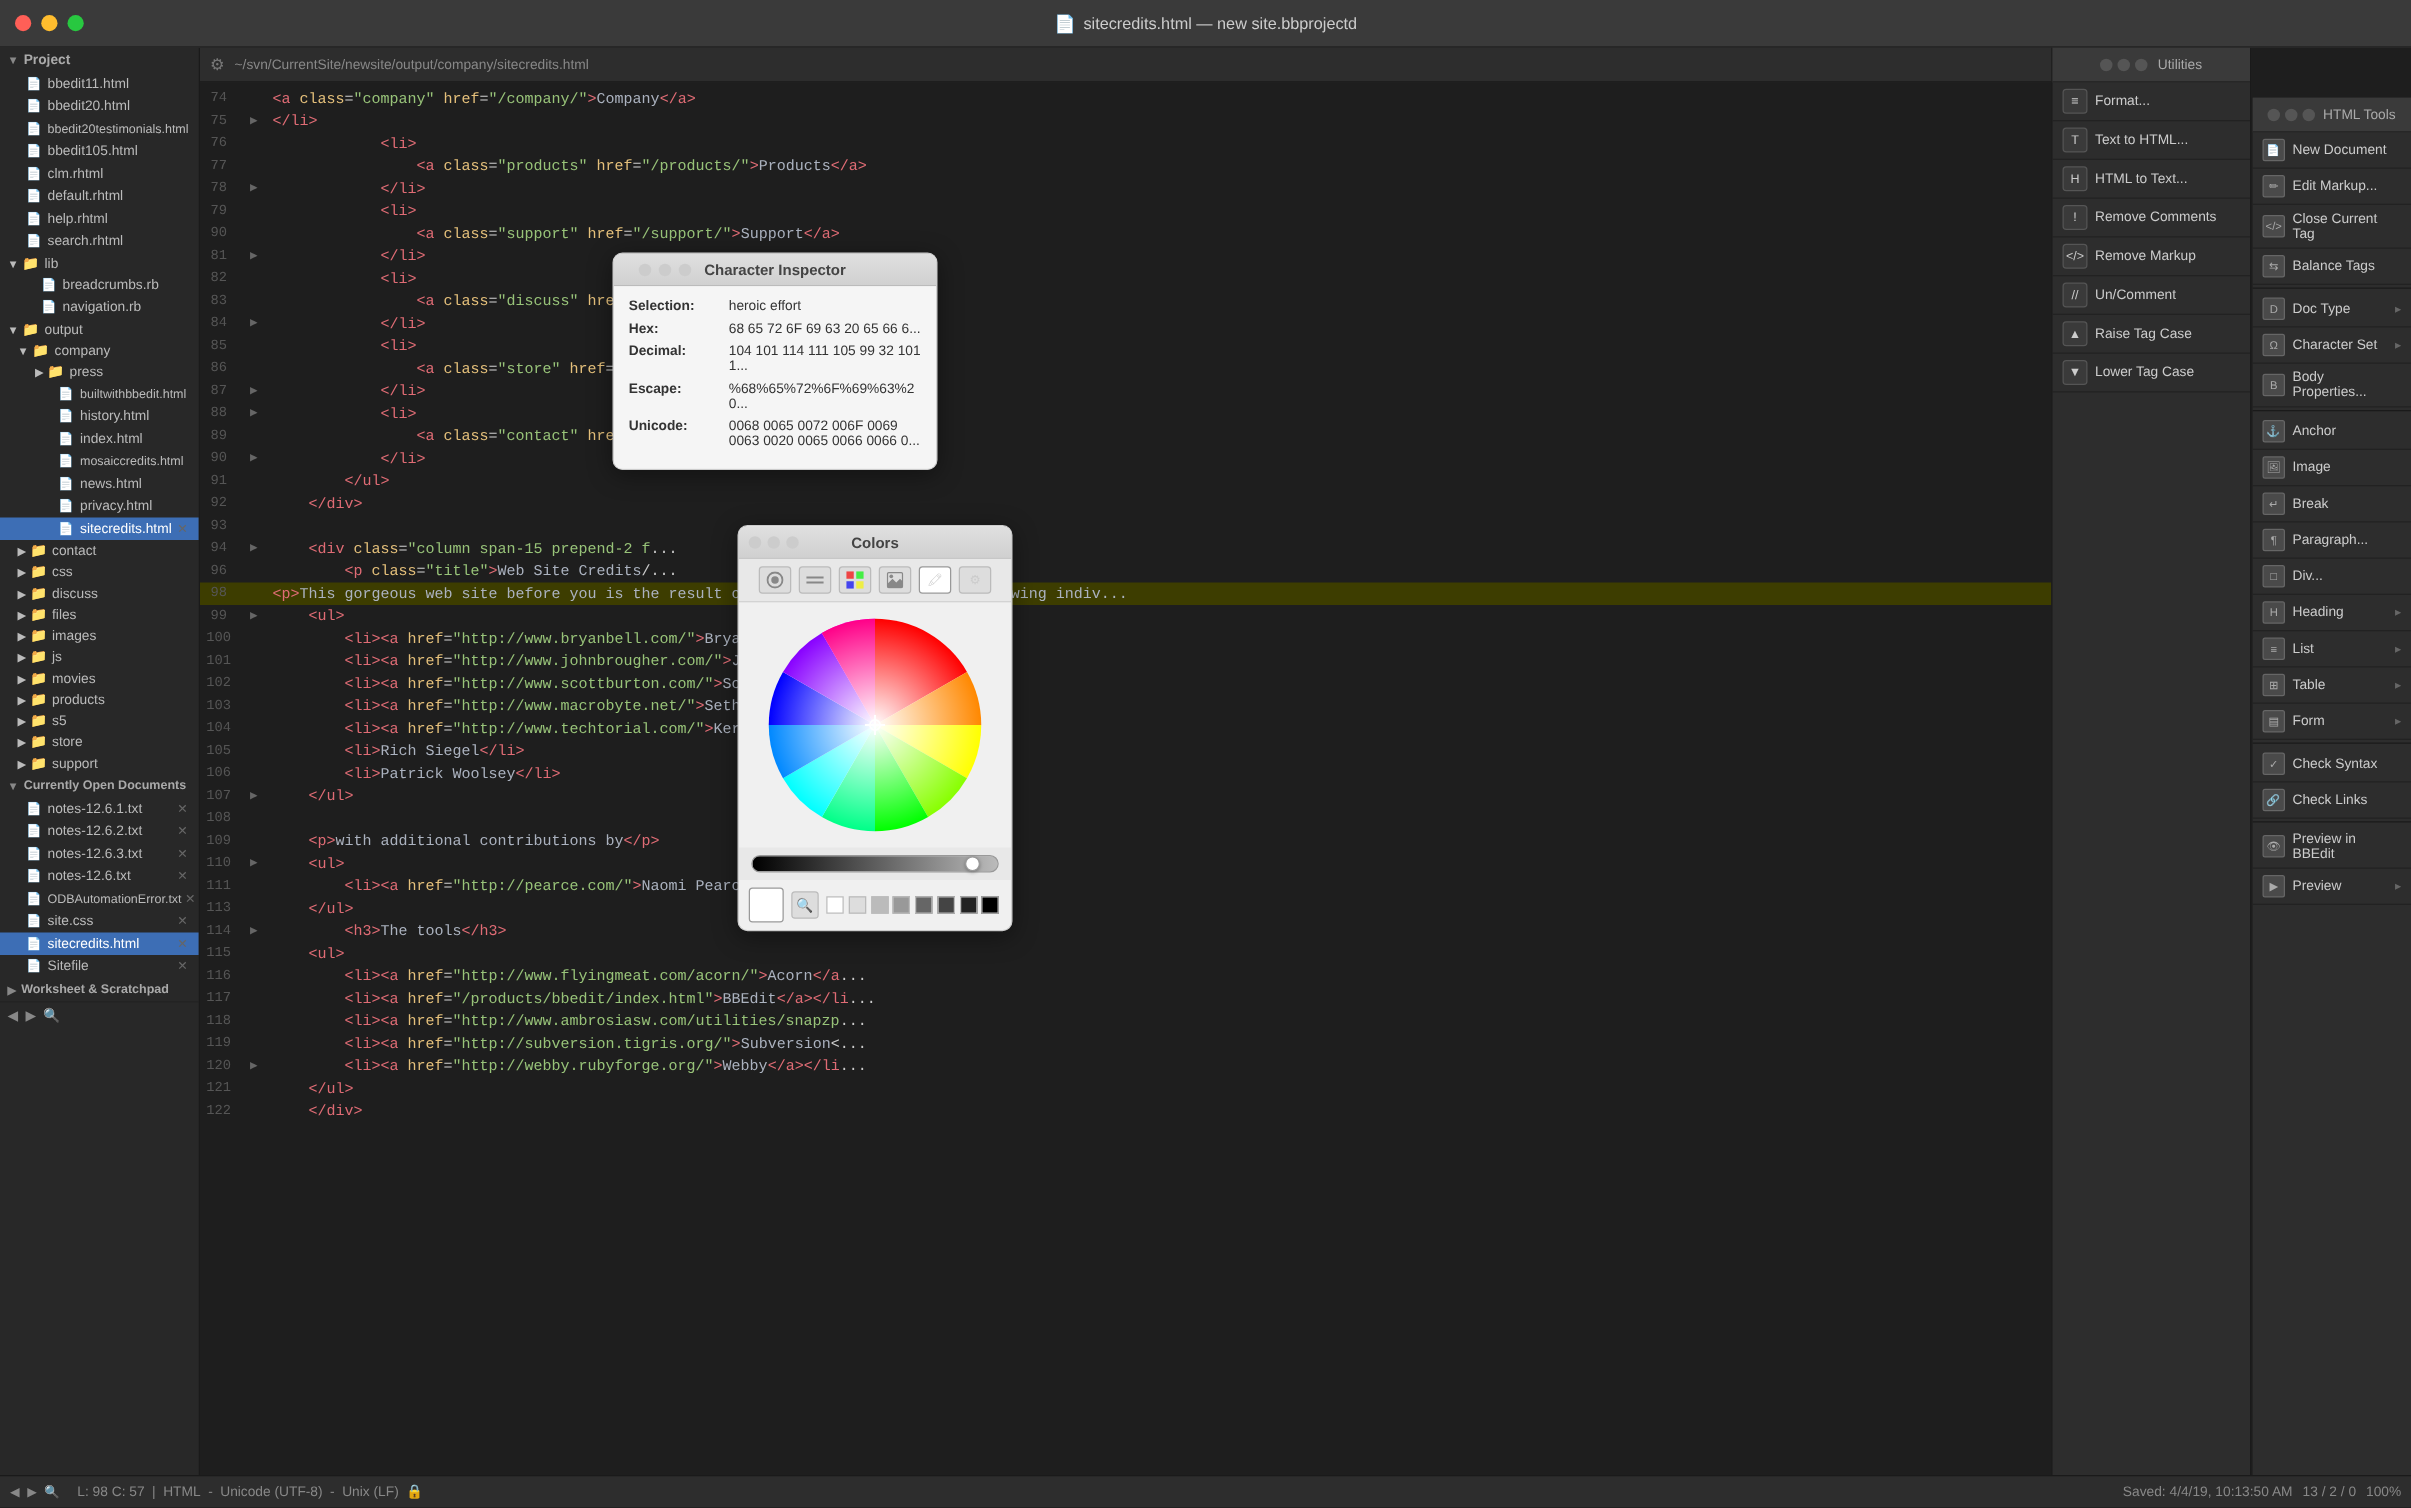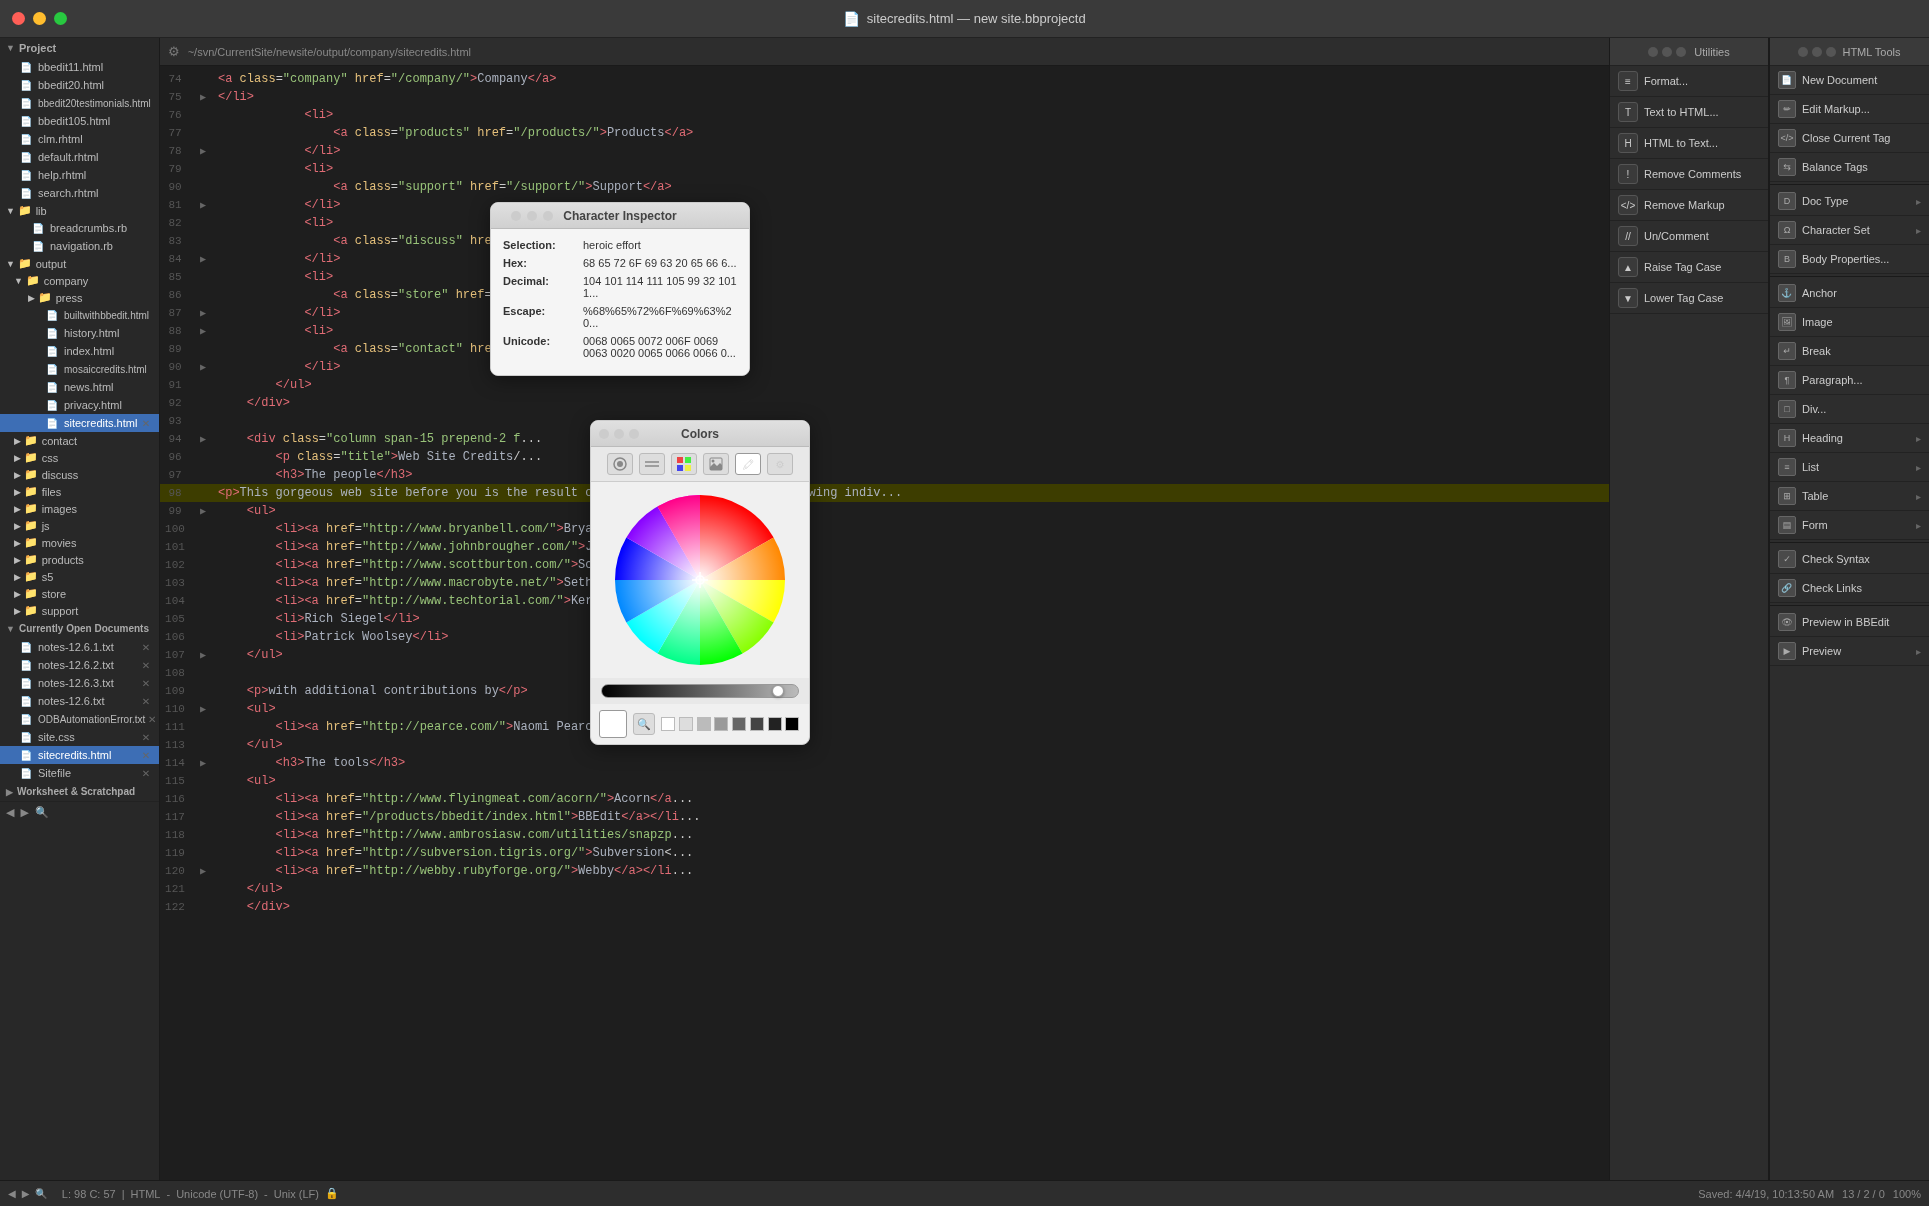--- a/index.html
+++ b/index.html
@@ -239,25 +239,26 @@
       border-radius: 3px;
       display: flex;
       align-items: center;
       justify-content: center;
       font-size: 10px;
       flex-shrink: 0;
     }
 
     
     .html-tools-panel {
-      width: 160px;
+      width: 128px;
       background: #2d2d2d;
       border-left: 1px solid #1a1a1a;
       flex-shrink: 0;
       overflow-y: auto;
+      margin-top: 40px;
     }
     .html-tools-header {
       height: 28px;
       background: #3a3a3a;
       display: flex;
       align-items: center;
       justify-content: center;
       font-size: 11px;
       color: #aaa;
       border-bottom: 1px solid #222;
@@ -819,25 +820,20 @@
         </div>
         <div class="code-line">
           <span class="line-num">94</span>
           <span class="line-arrow">▶</span>
           <span class="line-content">    <span class="tag">&lt;div</span> <span class="attr">class</span>=<span class="str">"column span-15 prepend-2 f</span>...</span>
         </div>
         <div class="code-line">
           <span class="line-num">96</span>
           <span class="line-arrow"></span>
           <span class="line-content">        <span class="tag">&lt;p</span> <span class="attr">class</span>=<span class="str">"title"</span><span class="tag">&gt;</span><span class="text-content">Web Site Credits</span>/...</span>
-        </div>
-        <div class="code-line">
-          <span class="line-num">97</span>
-          <span class="line-arrow"></span>
-          <span class="line-content">        <span class="tag">&lt;h3&gt;</span><span class="text-content">The people</span><span class="tag">&lt;/h3&gt;</span></span>
         </div>
         <div class="code-line highlighted-line">
           <span class="line-num">98</span>
           <span class="line-arrow"></span>
           <span class="line-content"><span class="tag">&lt;p&gt;</span><span class="text-content">This gorgeous web site before you is the result of a </span><span style="background:#264f78;color:#fff">heroic effort</span><span class="text-content"> by the following indiv...</span></span>
         </div>
         <div class="code-line">
           <span class="line-num">99</span>
           <span class="line-arrow">▶</span>
           <span class="line-content">    <span class="tag">&lt;ul&gt;</span></span>

